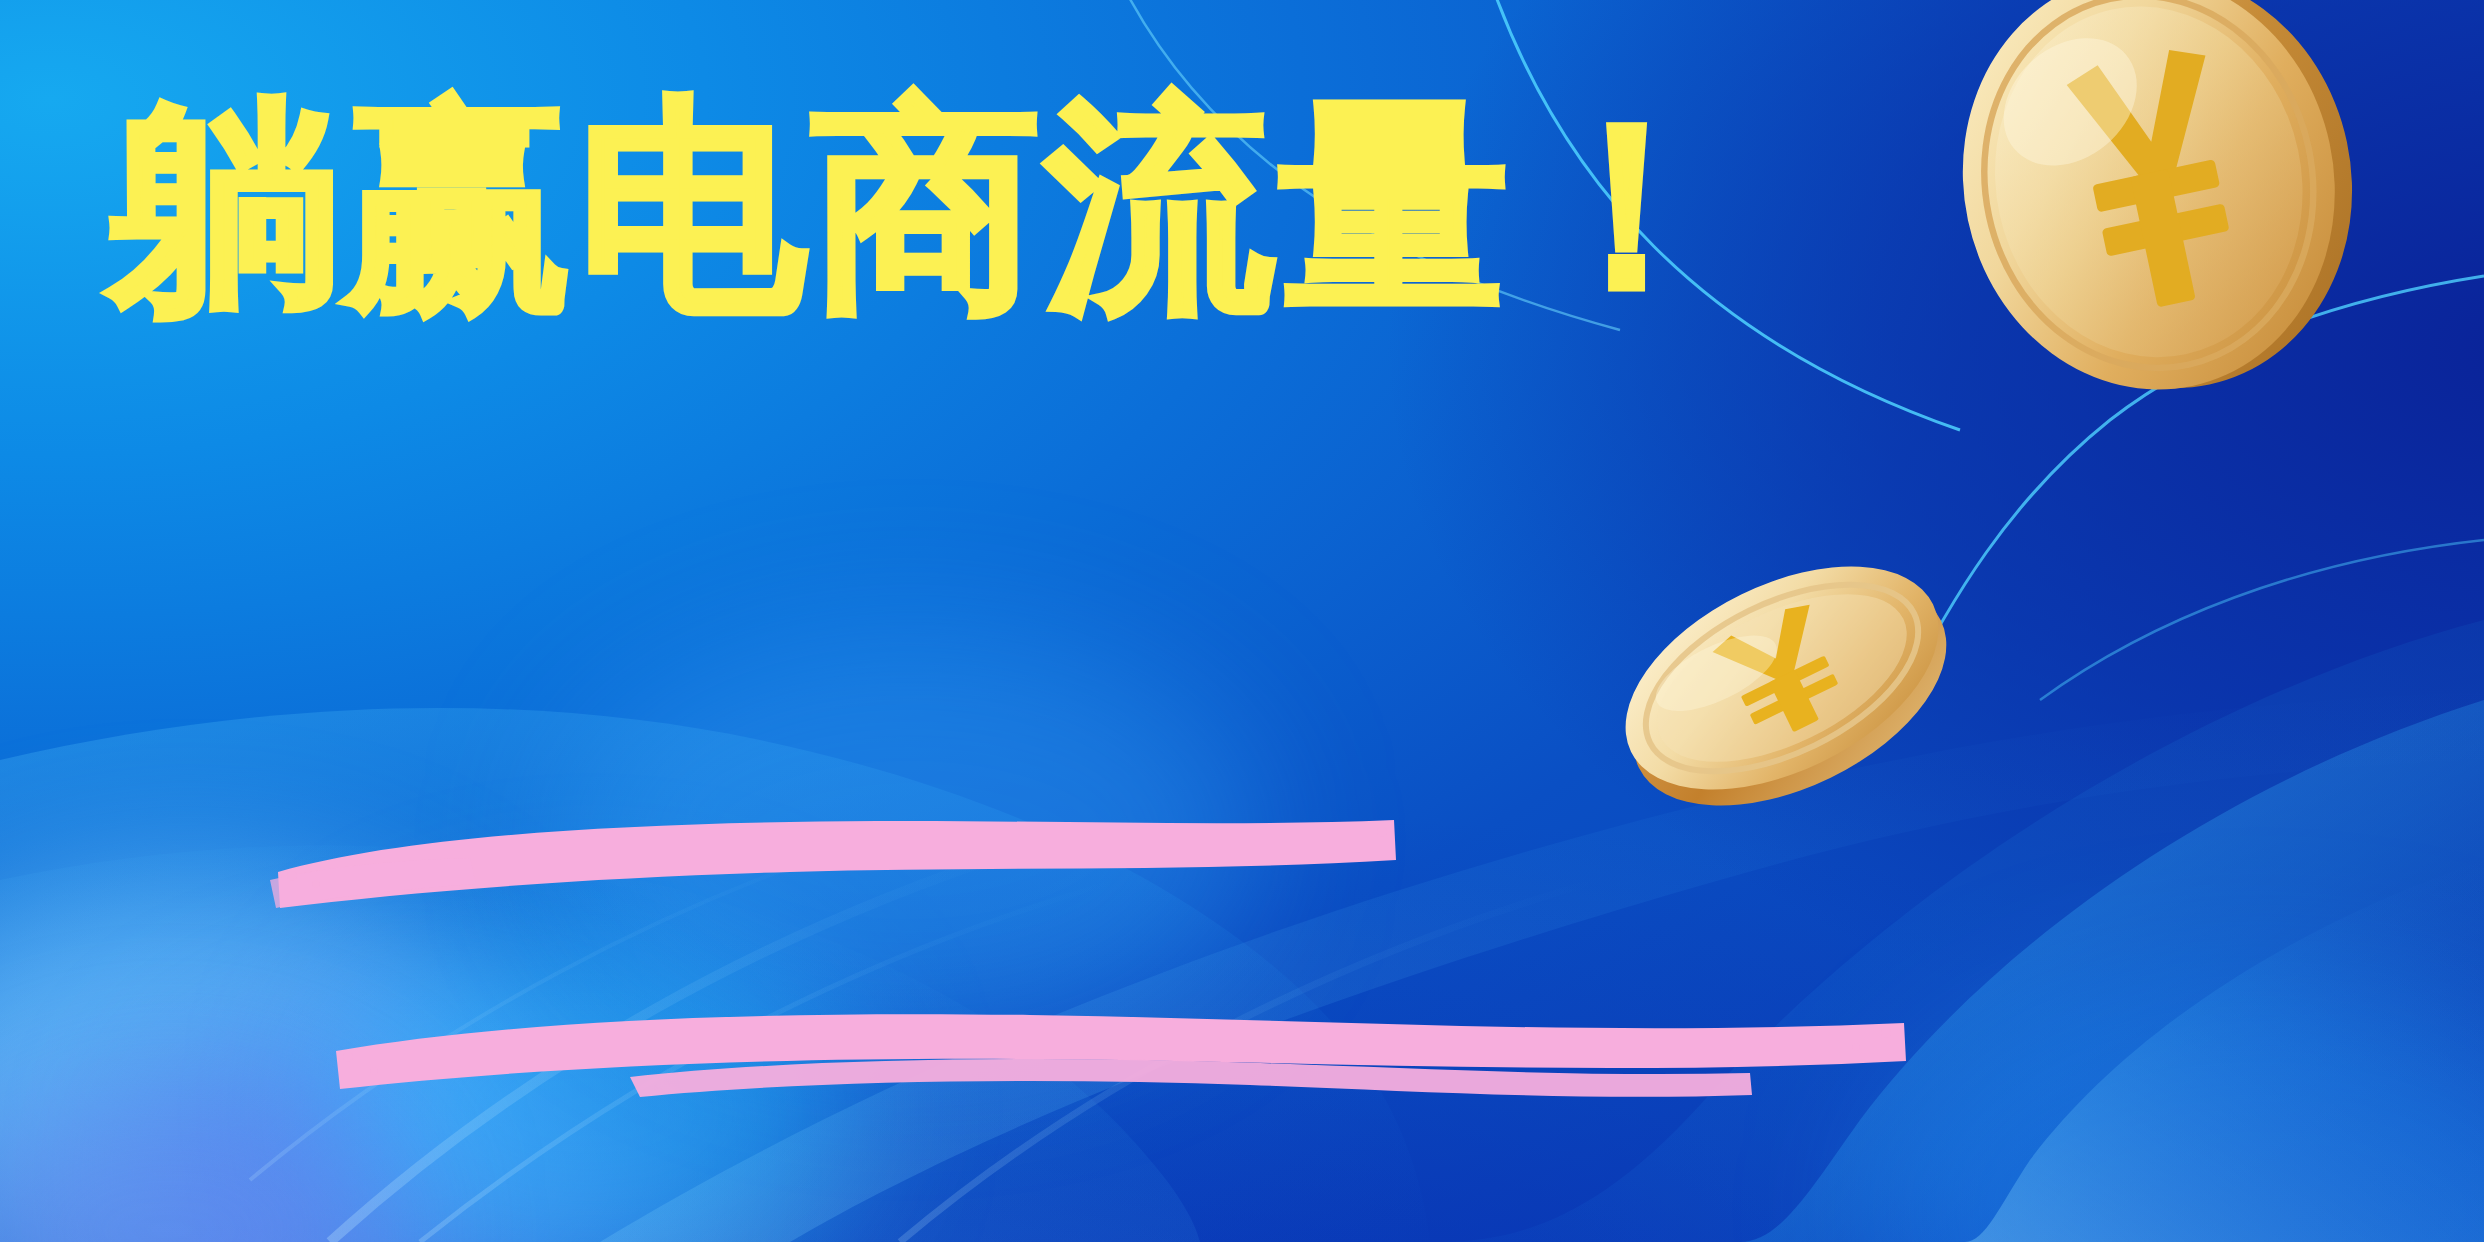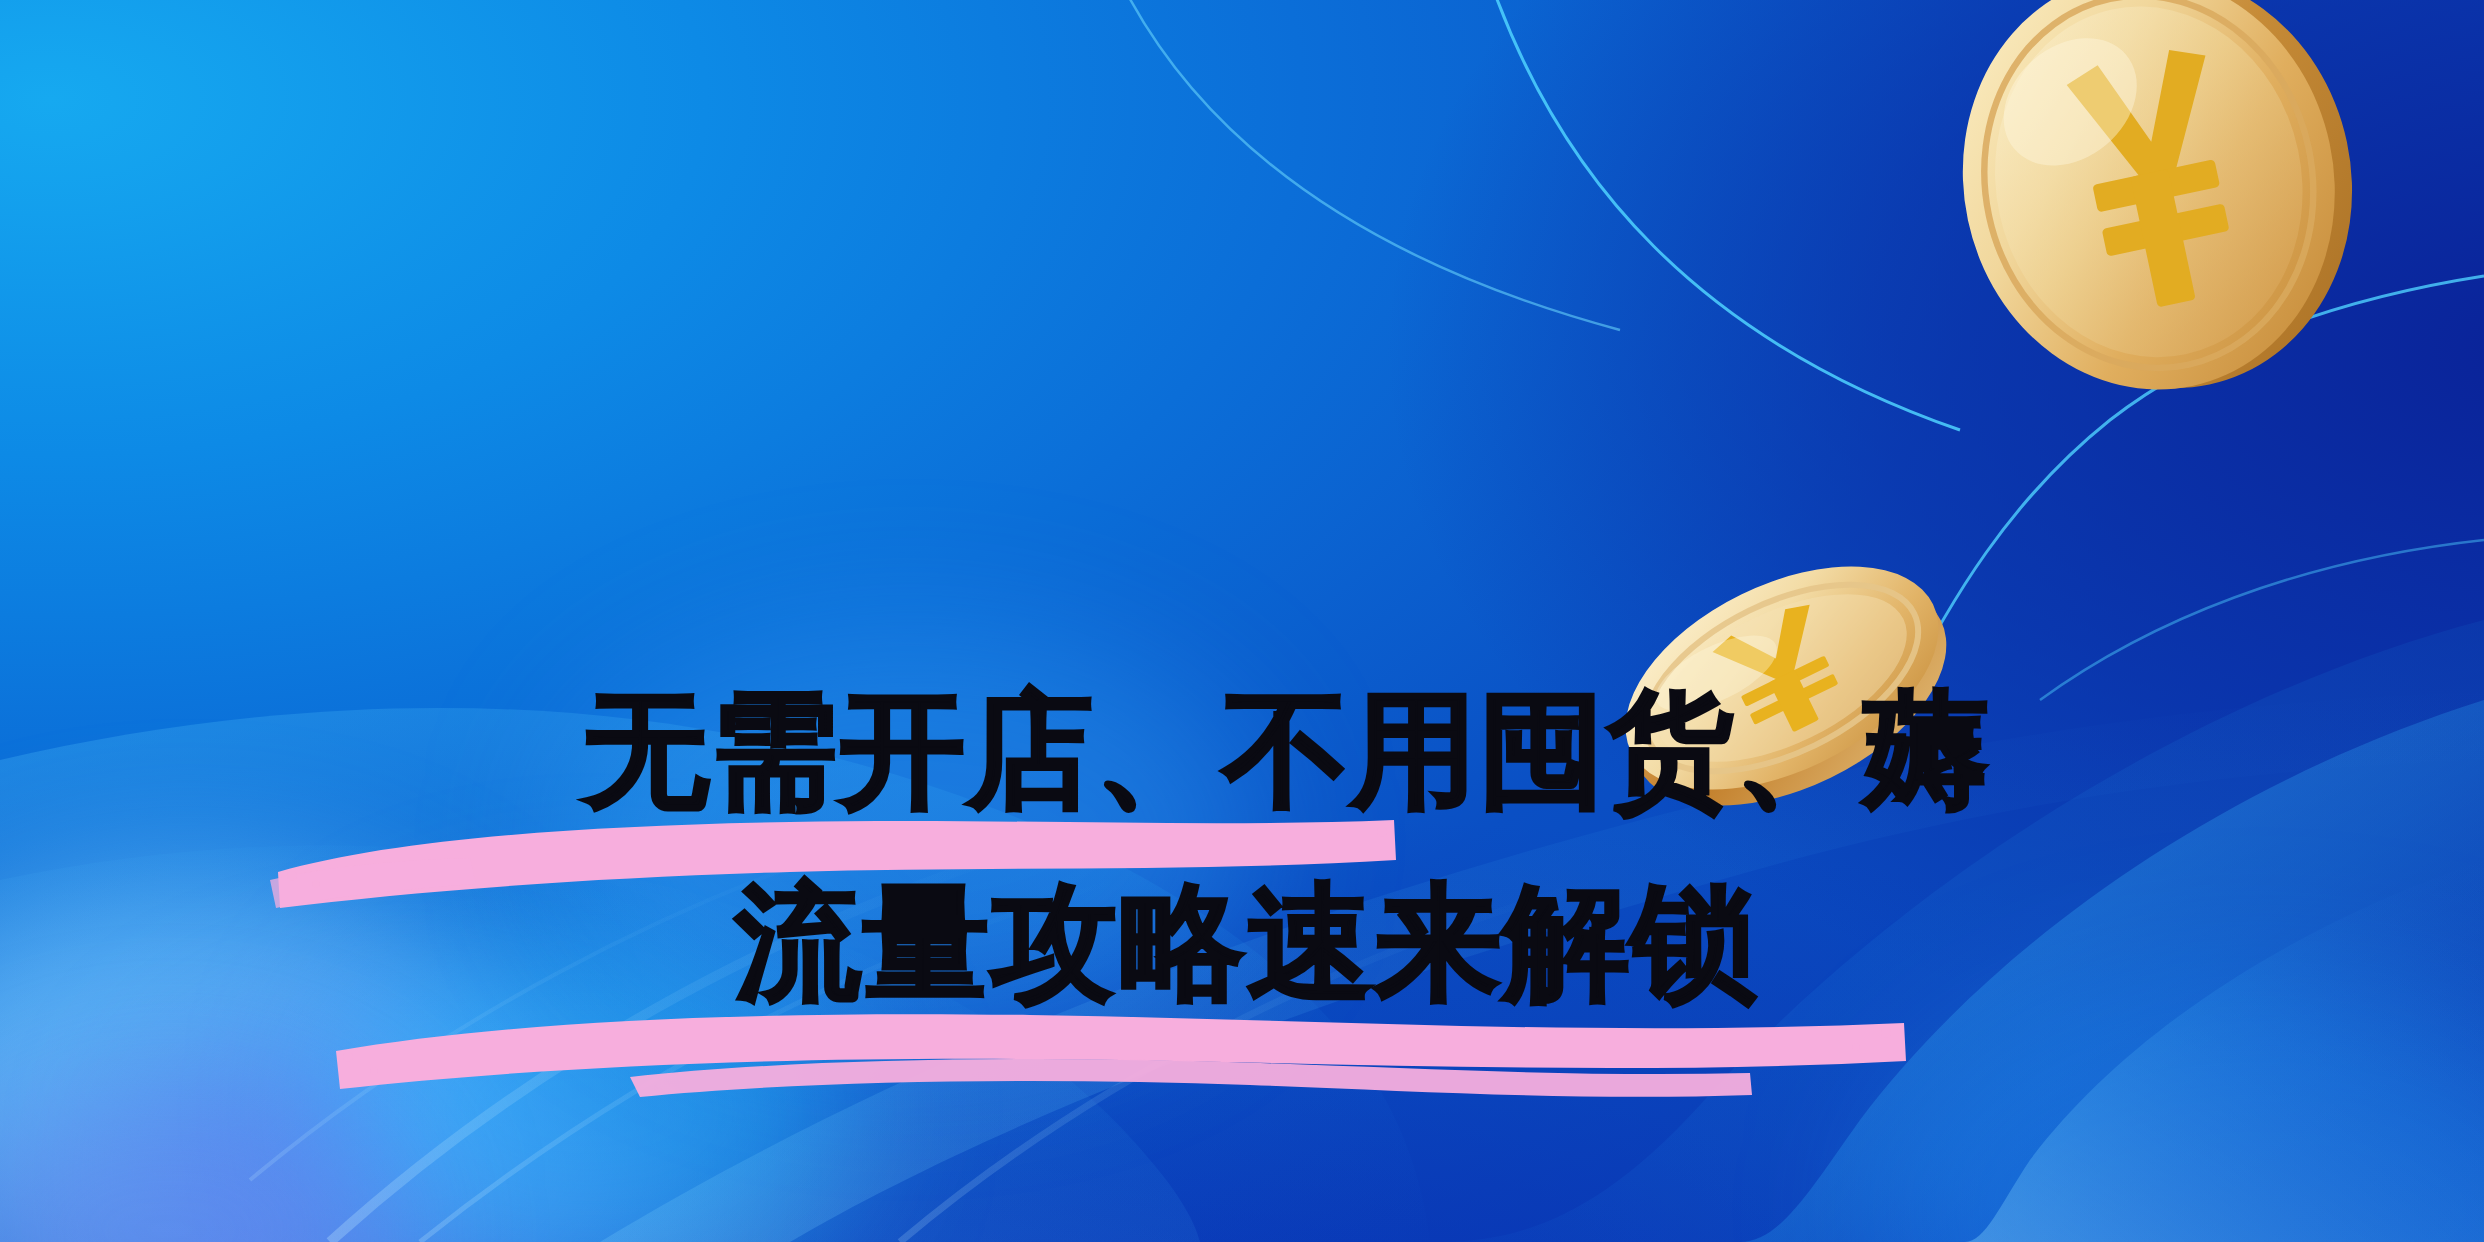--- a/index.html
+++ b/index.html
@@ -265,19 +265,16 @@
                C1270,92 980,76 700,74 C420,72 190,84 10,104 Z" fill="#f7aedd"></path>
       <path d="M300,92 C460,74 700,70 930,78 C1100,84 1260,92 1420,88 L1422,110
                C1250,116 1080,106 920,100 C700,92 470,96 310,112 Z" fill="#f7aedd" opacity="0.95"></path>
       <circle cx="18" cy="72" r="5" fill="#f7aedd"></circle>
       <circle cx="44" cy="86" r="4" fill="#f7aedd"></circle>
       <circle cx="1556" cy="48" r="5" fill="#f7aedd"></circle>
       <circle cx="1526" cy="62" r="4" fill="#f7aedd"></circle>
     </svg>
   </div>
 
-
-  <div class="subhead">
-    <span class="line line-1">无需开店、不用囤货、薅</span>
-    <span class="line line-2">流量攻略速来解锁</span>
-  </div>
+  <div class="headline">躺赢电商流量！</div>
+
 
 </div>
 
 </body></html>

